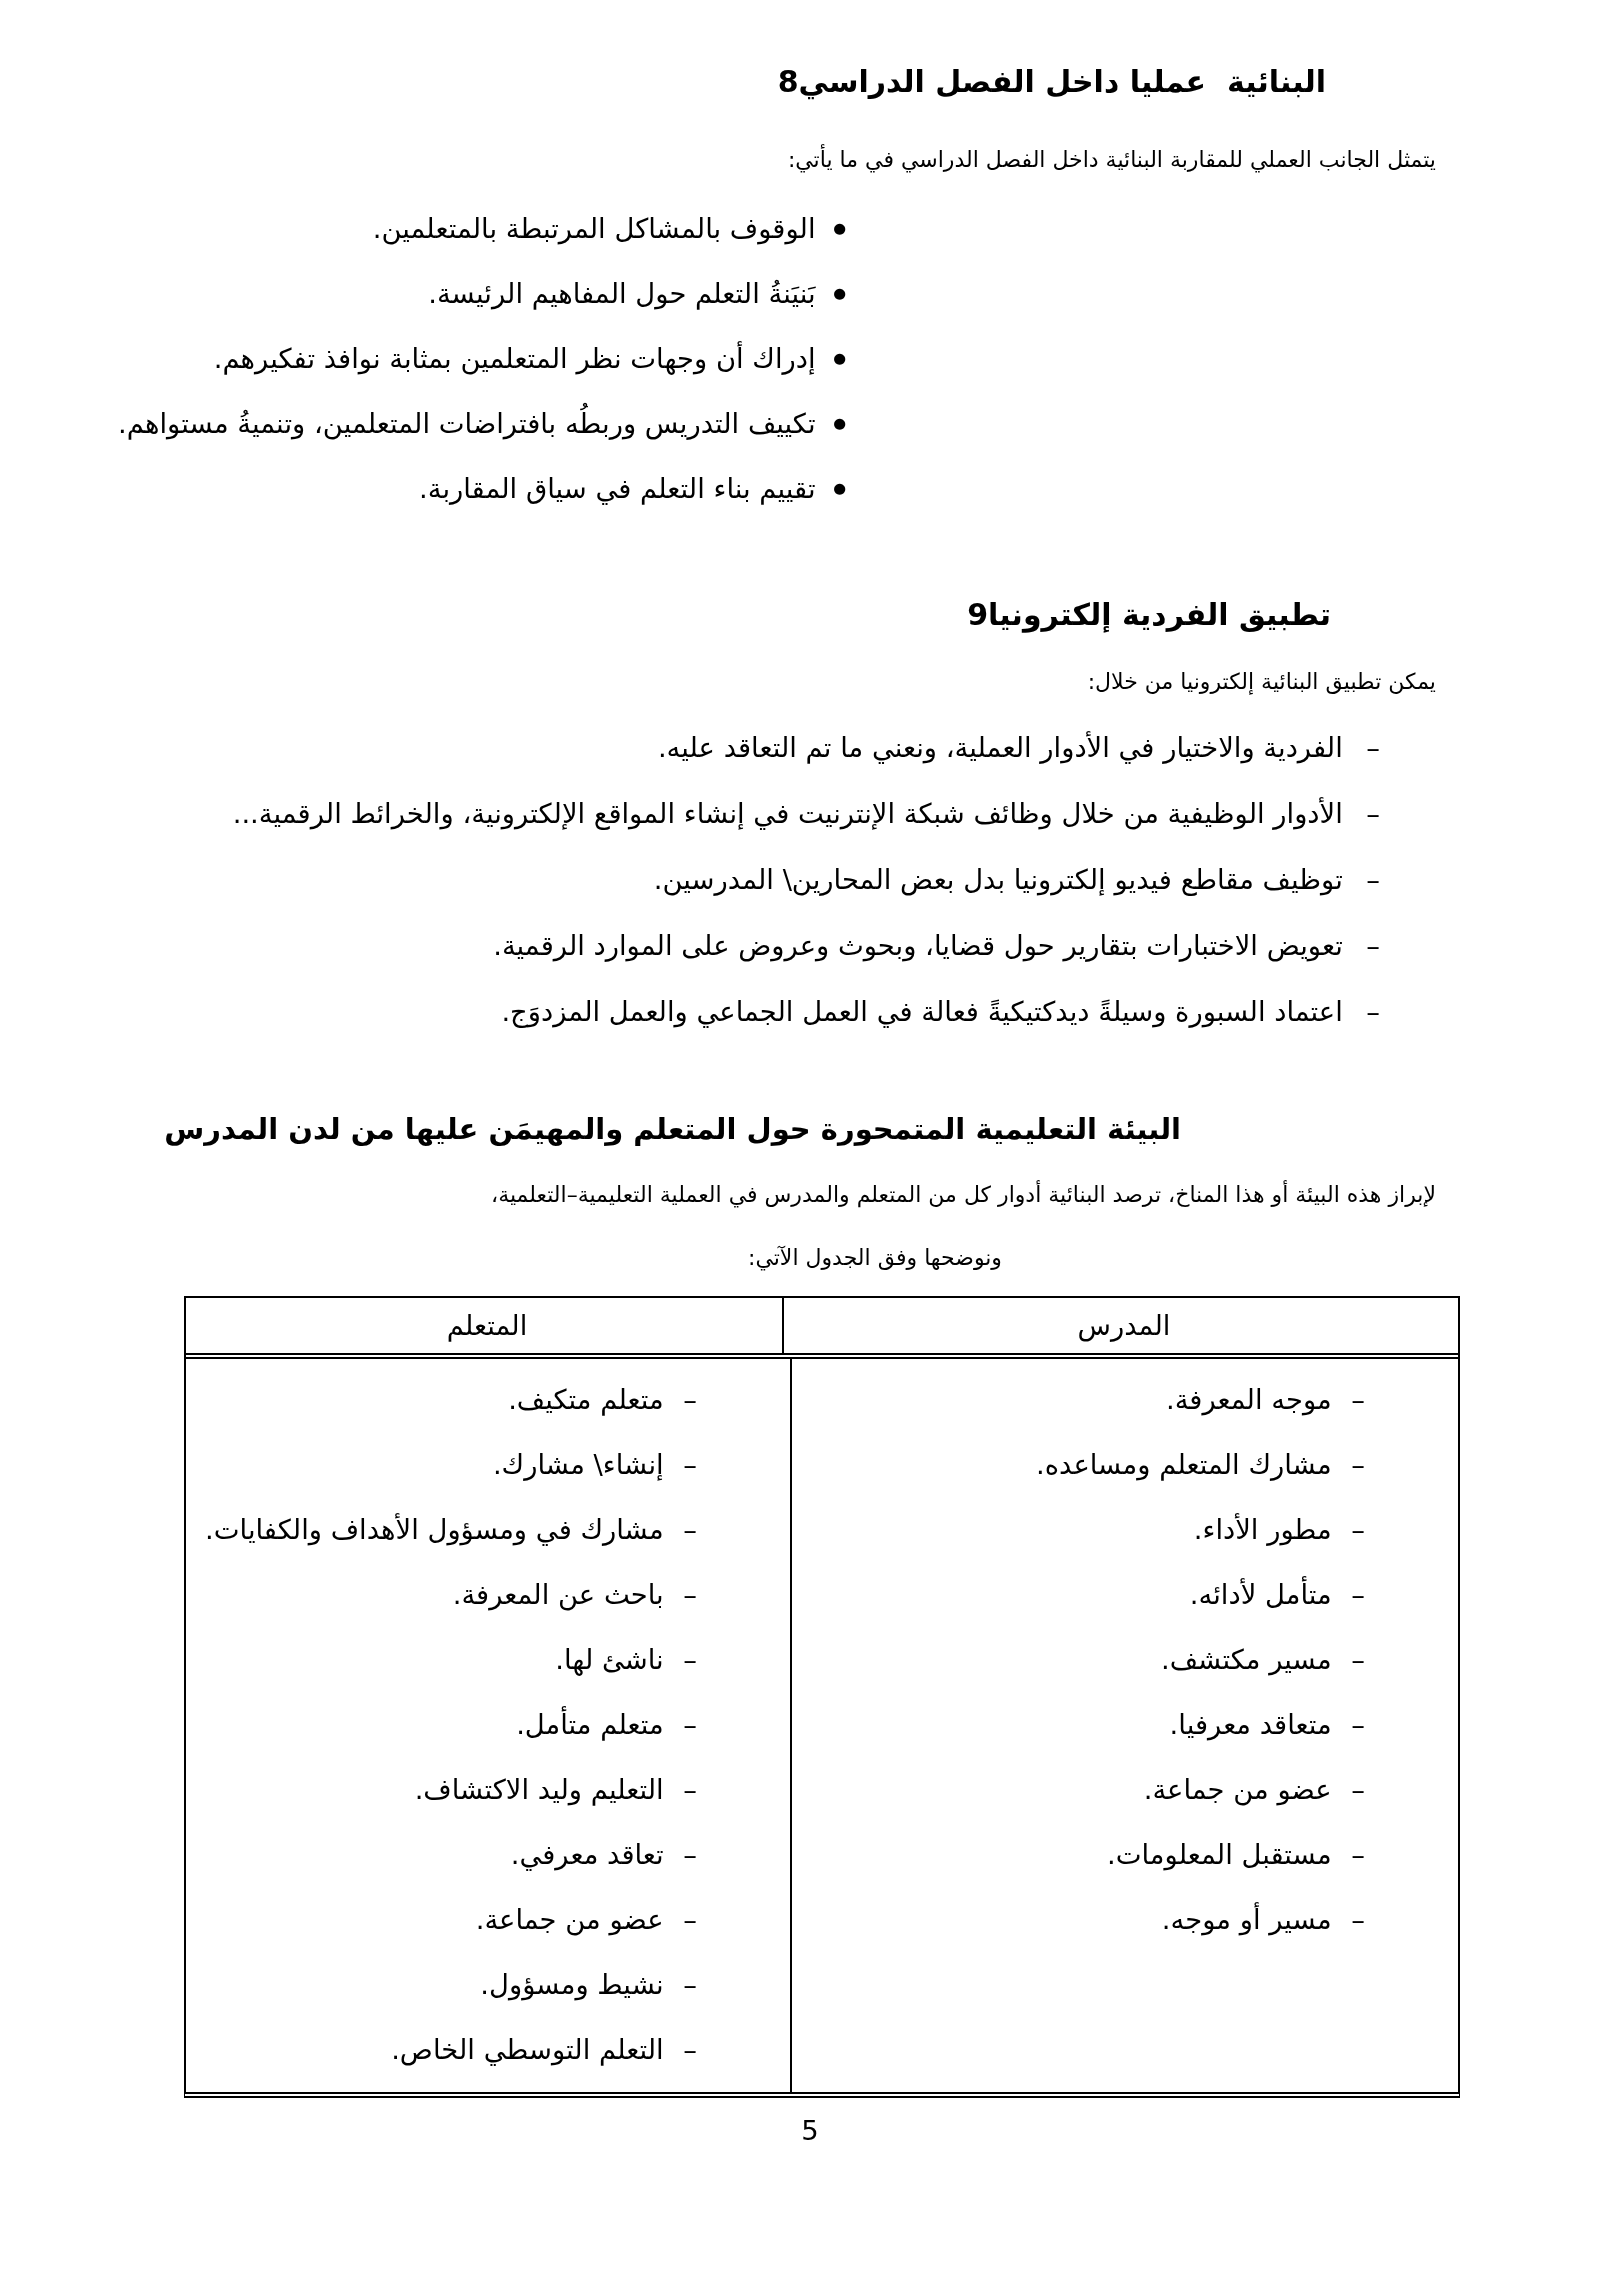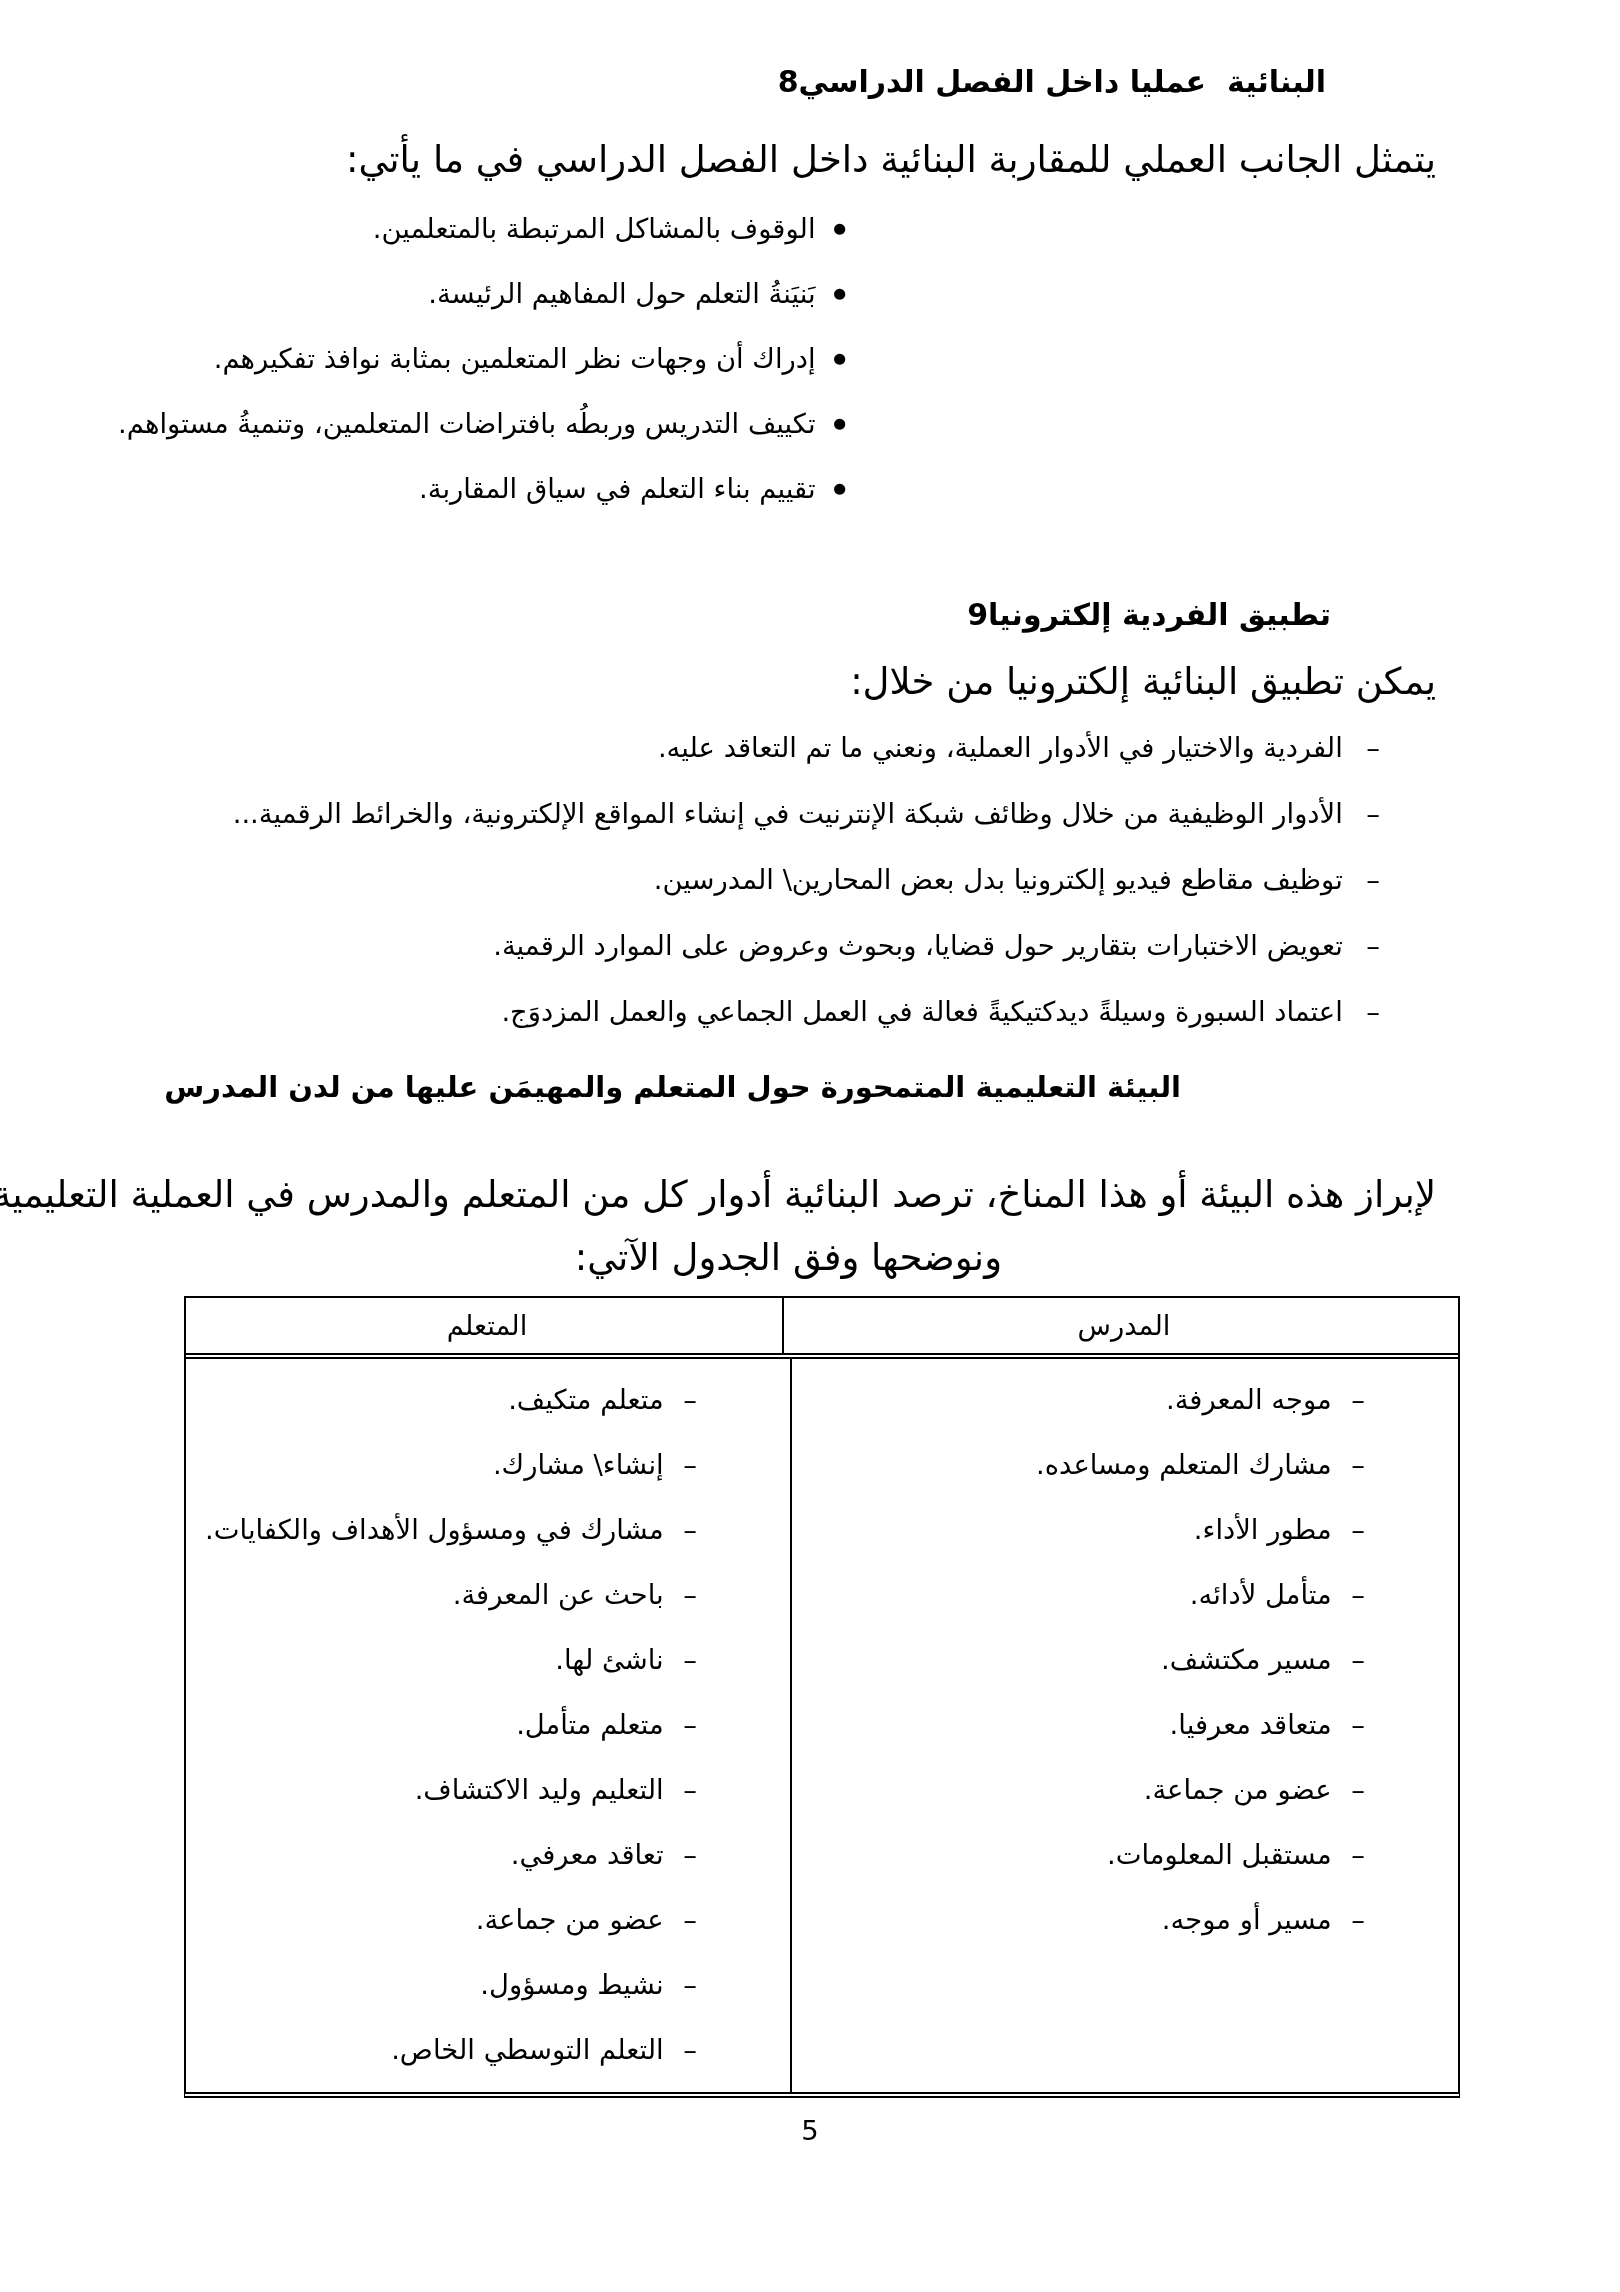--- a/index.html
+++ b/index.html
@@ -24,21 +24,21 @@
     line-height: 49px;
     white-space: pre;
   }
   .h-sub {
     font-size: 29px;
     font-weight: 700;
     line-height: 47px;
     white-space: pre;
   }
   .body-line {
-    font-size: 37px;
+    font-size: 22px;
     line-height: 45px;
     white-space: pre;
   }
   .vlist { display: block; }
   .li {
     display: flex;
     align-items: center;
     white-space: pre;
     font-size: 27.4px;
   }
@@ -152,21 +152,21 @@
     <div class="li li-dash">
       <span class="marker-dash">–</span>
       <span class="txt">تعويض الاختبارات بتقارير حول قضايا، وبحوث وعروض على الموارد الرقمية.</span>
     </div>
     <div class="li li-dash">
       <span class="marker-dash">–</span>
       <span class="txt">اعتماد السبورة وسيلةً ديدكتيكيةً فعالة في العمل الجماعي والعمل المزدوَج.</span>
     </div>
   </div>
 
-  <div class="abs h-sub" style="top:1064px; right:439px;">البيئة التعليمية المتمحورة حول المتعلم والمهيمَن عليها من لدن المدرس</div>
+  <div class="abs h-sub" style="top:1106px; right:439px;">البيئة التعليمية المتمحورة حول المتعلم والمهيمَن عليها من لدن المدرس</div>
 
   <div class="abs body-line" style="top:1172px; right:184px;">لإبراز هذه البيئة أو هذا المناخ، ترصد البنائية أدوار كل من المتعلم والمدرس في العملية التعليمية–التعلمية،</div>
 
   <div class="abs body-line" style="top:1235px; right:618px;">ونوضحها وفق الجدول الآتي:</div>
 
   <div class="rtable">
     <div class="thead">
       <div class="th th-first">المدرس</div>
       <div class="th th-last">المتعلم</div>
     </div>

